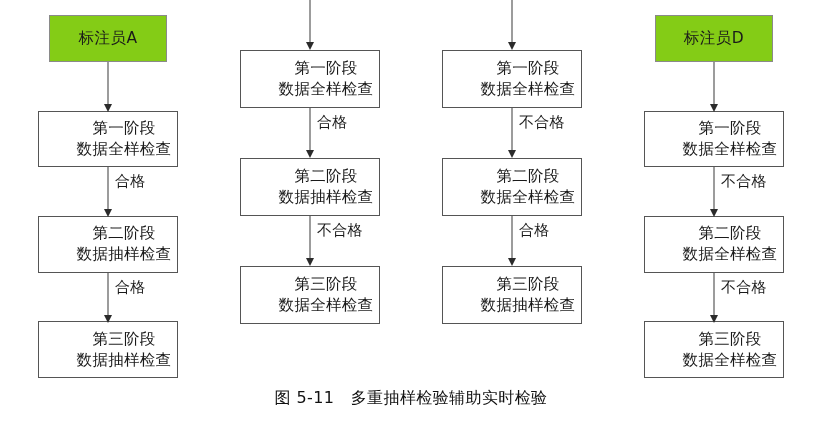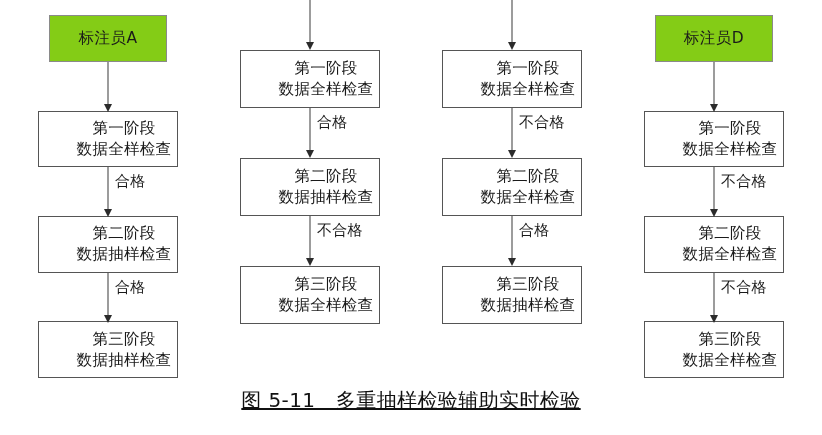--- a/index.html
+++ b/index.html
@@ -119,26 +119,25 @@
     letter-spacing: 0.3px;
   }
 
   
   .caption {
     position: absolute;
     left: 0;
     top: 388px;
     width: 822px;
     text-align: center;
-    font-size: 20px;
+    font-size: 16px;
     line-height: 1.2;
     color: #111111;
     white-space: pre;
     letter-spacing: 0.4px;
-    text-decoration: underline;
   }
 </style>
 </head>
 <body>
 
 <div id="figure">
 
   <div class="columns">
 
     <div class="column">

